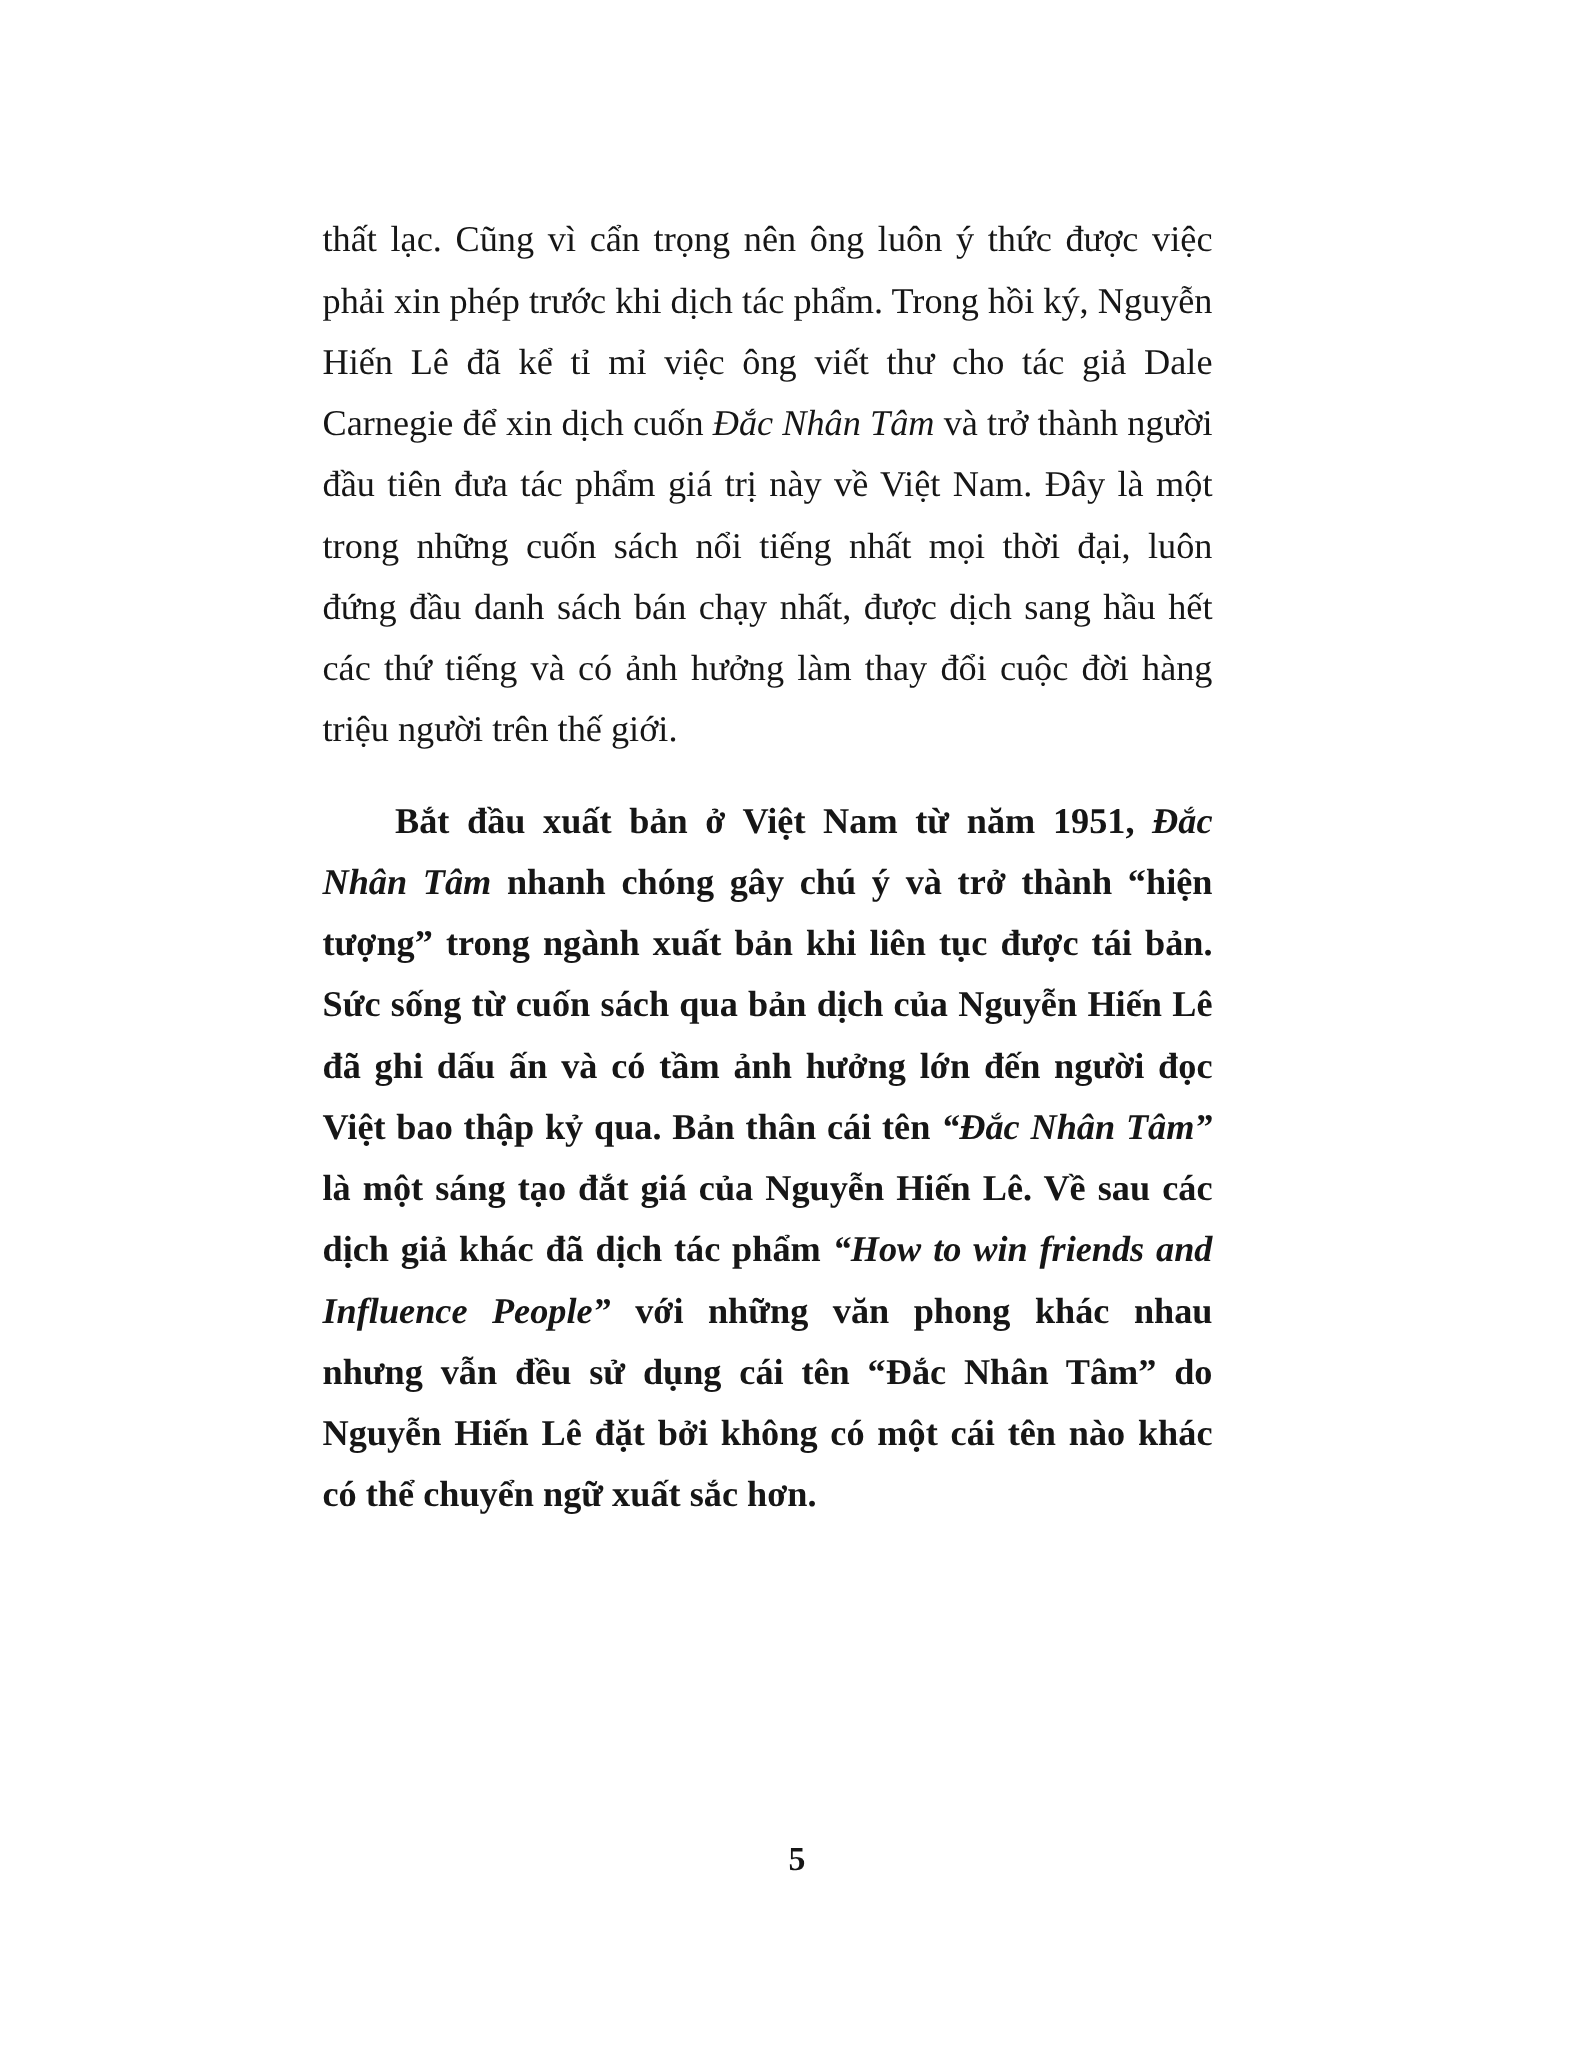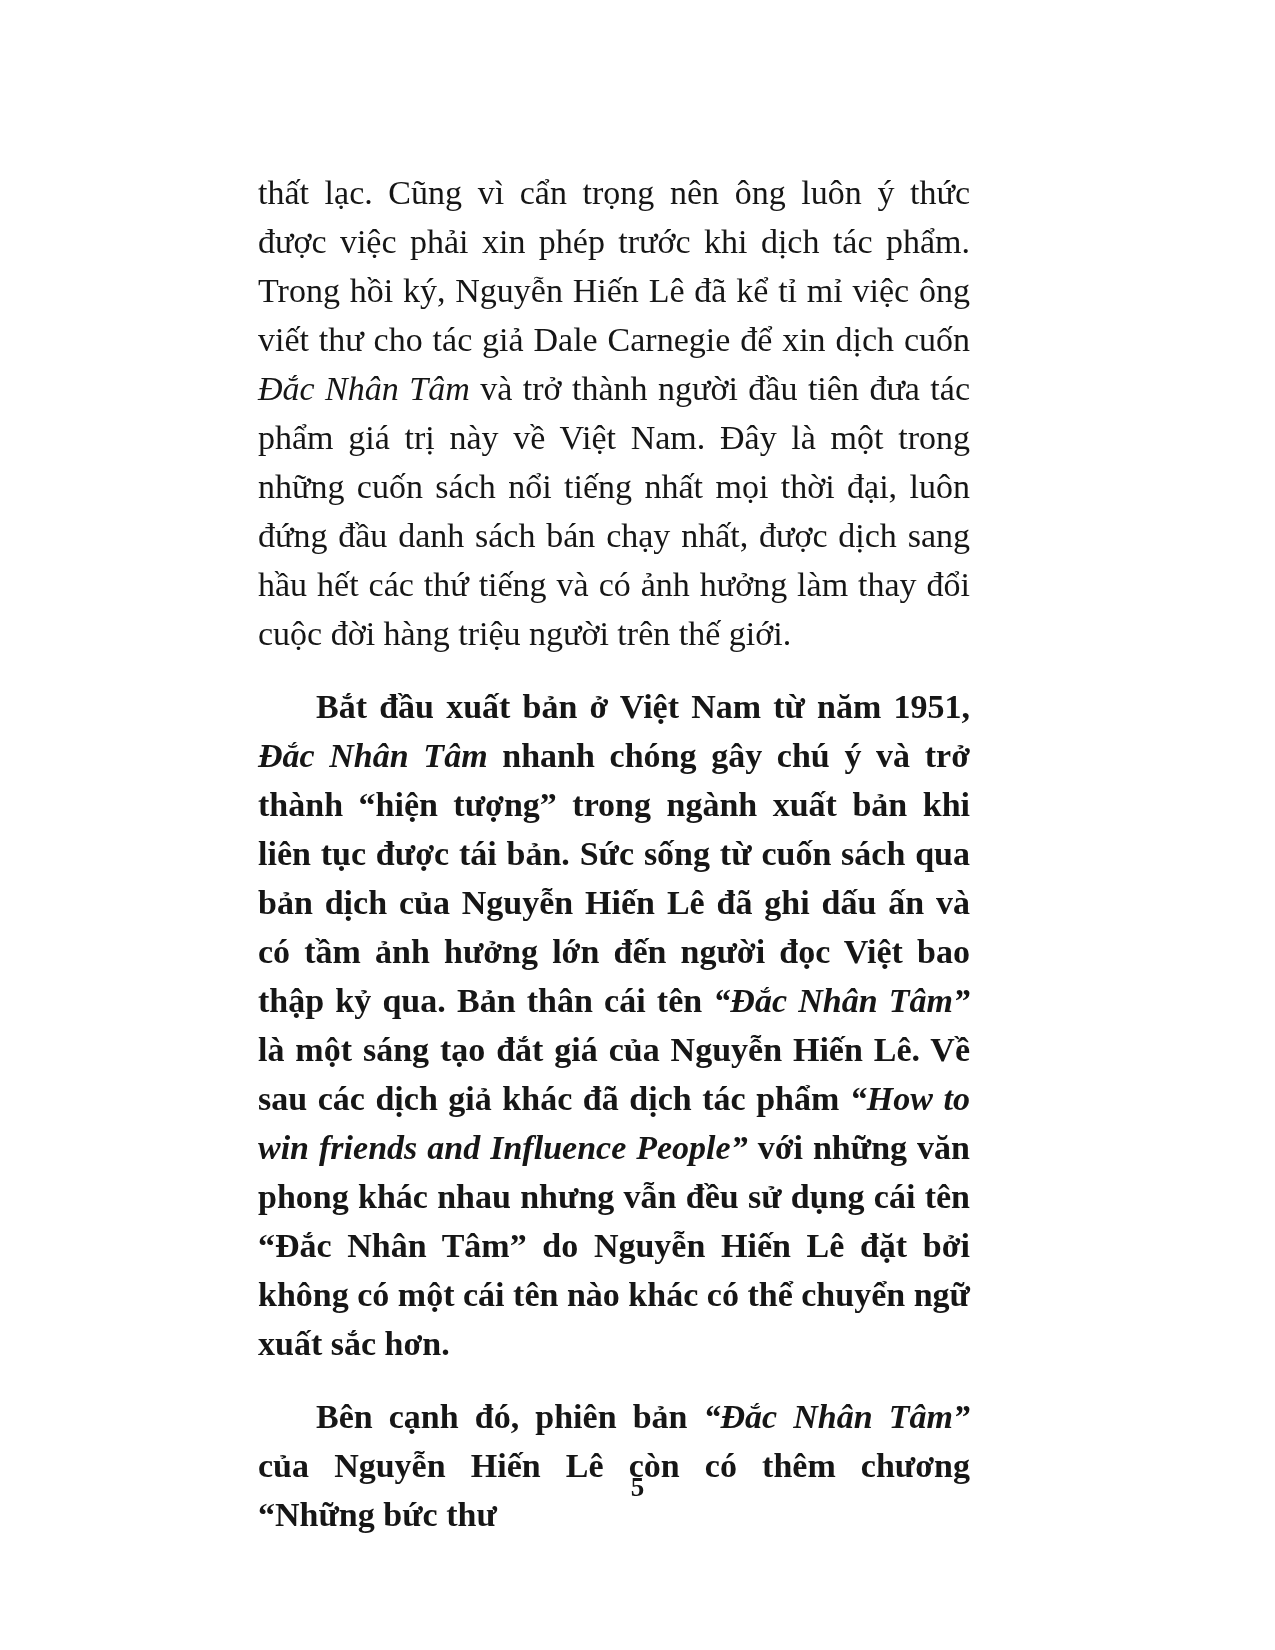--- a/index.html
+++ b/index.html
@@ -14,21 +14,21 @@
     background: #ffffff;
     overflow: hidden;
     font-family: "Liberation Serif", serif;
     color: #161616;
   }
   .text-block {
     position: absolute;
     left: 258px;
     top: 168px;
     width: 712px;
-    font-size: 34px;
+    font-size: 29px;
     line-height: 49px;
     text-align: justify;
   }
   .para {
     margin: 0 0 24px 0;
     padding: 0;
   }
   .para.indent {
     text-indent: 58px;
     font-weight: bold;
@@ -47,16 +47,15 @@
     color: #161616;
   }
 </style>
 </head>
 <body>
 
 <div class="page">
   <div class="text-block">
       <p class="para"><span class="seg-regular">thất lạc. Cũng vì cẩn trọng nên ông luôn ý thức được việc phải xin phép trước khi dịch tác phẩm. Trong hồi ký, Nguyễn Hiến Lê đã kể tỉ mỉ việc ông viết thư cho tác giả Dale Carnegie để xin dịch cuốn </span><span class="seg-italic">Đắc Nhân Tâm</span><span class="seg-regular"> và trở thành người đầu tiên đưa tác phẩm giá trị này về Việt Nam. Đây là một trong những cuốn sách nổi tiếng nhất mọi thời đại, luôn đứng đầu danh sách bán chạy nhất, được dịch sang hầu hết các thứ tiếng và có ảnh hưởng làm thay đổi cuộc đời hàng triệu người trên thế giới.</span></p>
       <p class="para indent"><span class="seg-regular">Bắt đầu xuất bản ở Việt Nam từ năm 1951, </span><span class="seg-italic">Đắc Nhân Tâm</span><span class="seg-regular"> nhanh chóng gây chú ý và trở thành “hiện tượng” trong ngành xuất bản khi liên tục được tái bản. Sức sống từ cuốn sách qua bản dịch của Nguyễn Hiến Lê đã ghi dấu ấn và có tầm ảnh hưởng lớn đến người đọc Việt bao thập kỷ qua. Bản thân cái tên </span><span class="seg-italic">“Đắc Nhân Tâm”</span><span class="seg-regular"> là một sáng tạo đắt giá của Nguyễn Hiến Lê. Về sau các dịch giả khác đã dịch tác phẩm </span><span class="seg-italic">“How to win friends and Influence People”</span><span class="seg-regular"> với những văn phong khác nhau nhưng vẫn đều sử dụng cái tên “Đắc Nhân Tâm” do Nguyễn Hiến Lê đặt bởi không có một cái tên nào khác có thể chuyển ngữ xuất sắc hơn.</span></p>
-      <p class="para indent"><span class="seg-regular">Bên cạnh đó, phiên bản </span><span class="seg-italic">“Đắc Nhân Tâm”</span><span class="seg-regular"> của Nguyễn Hiến Lê còn có thêm chương “Những bức thư</span></p>
     </div>
   <div class="page-number">5</div>
 </div>
 
 </body></html>

